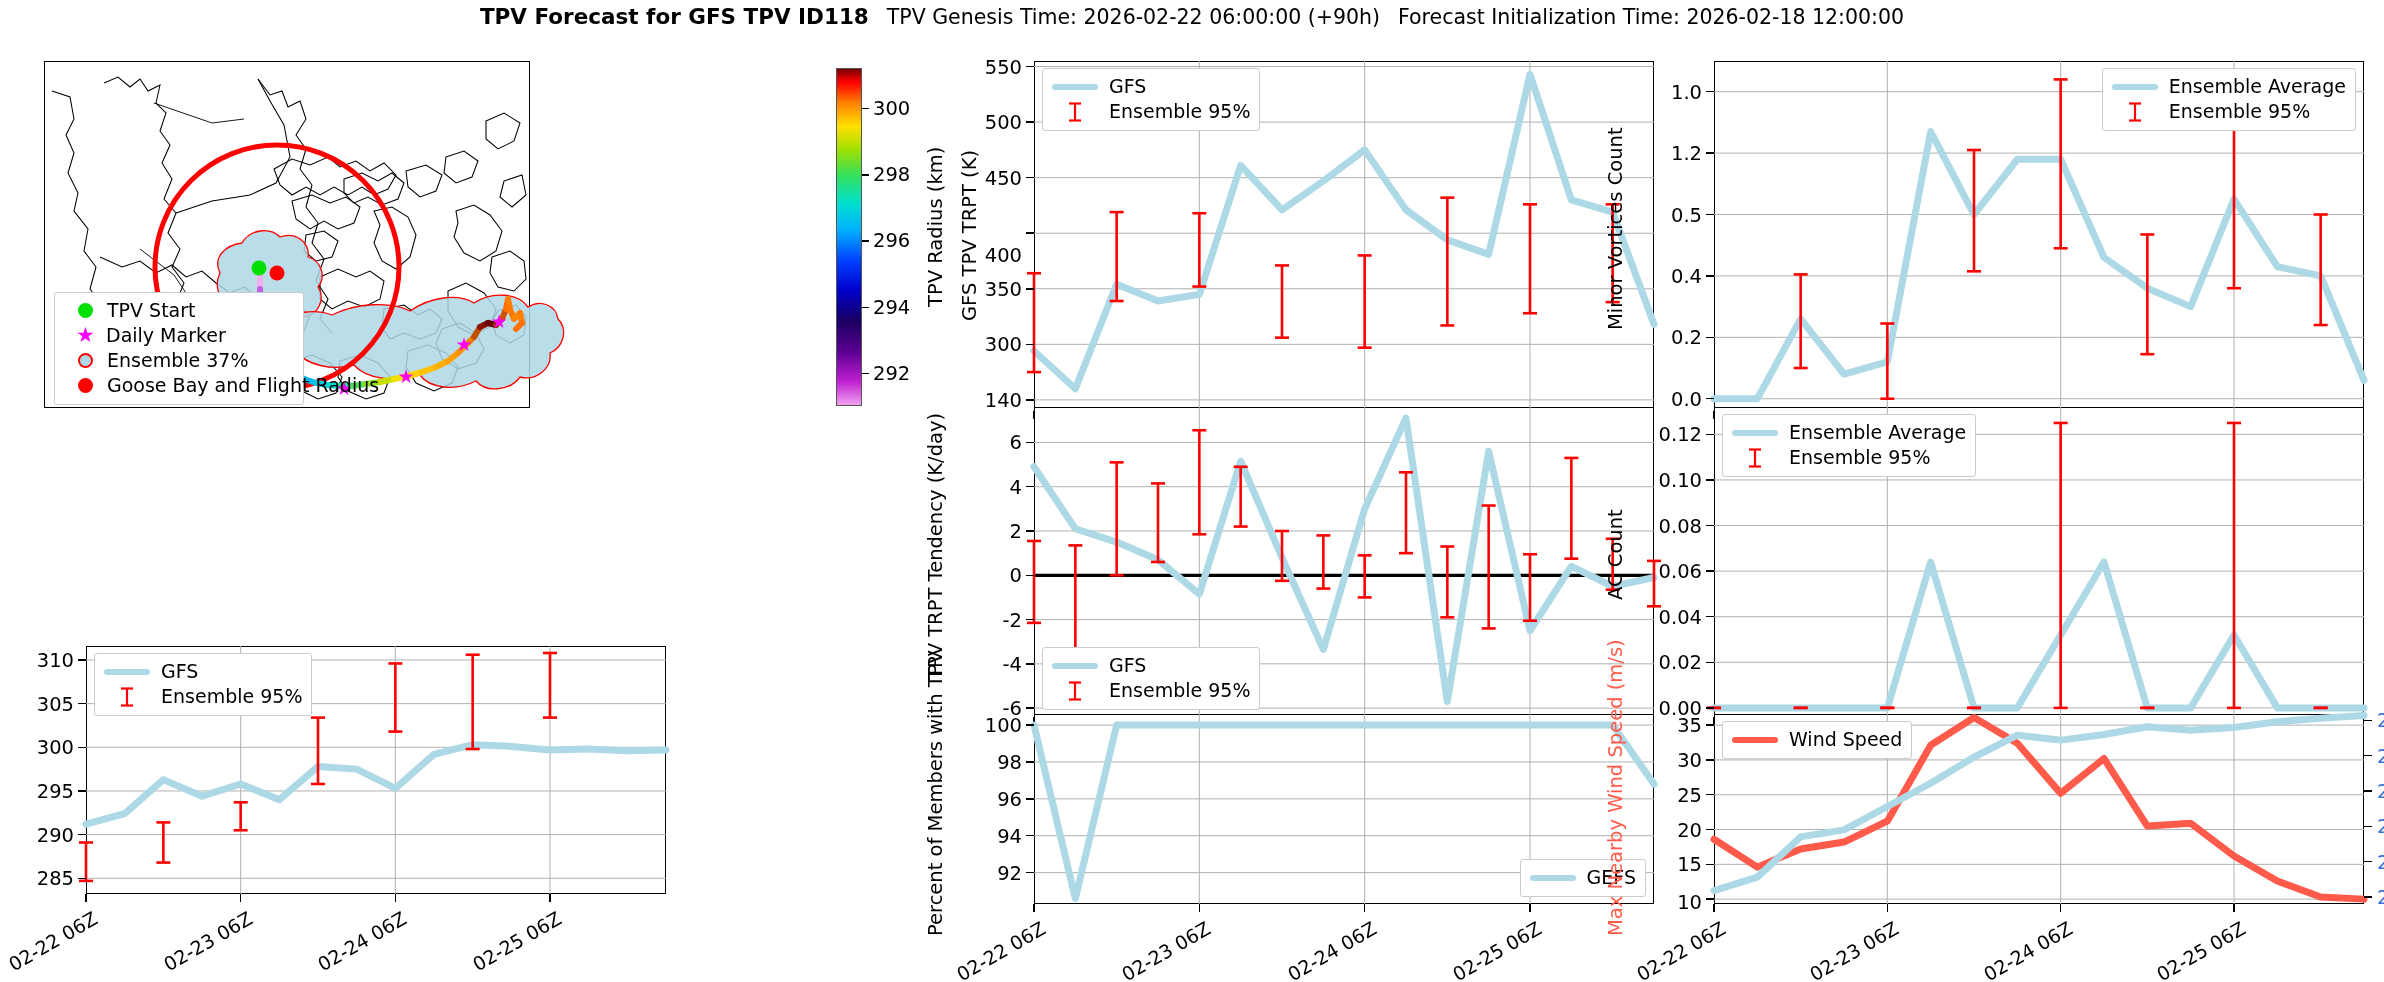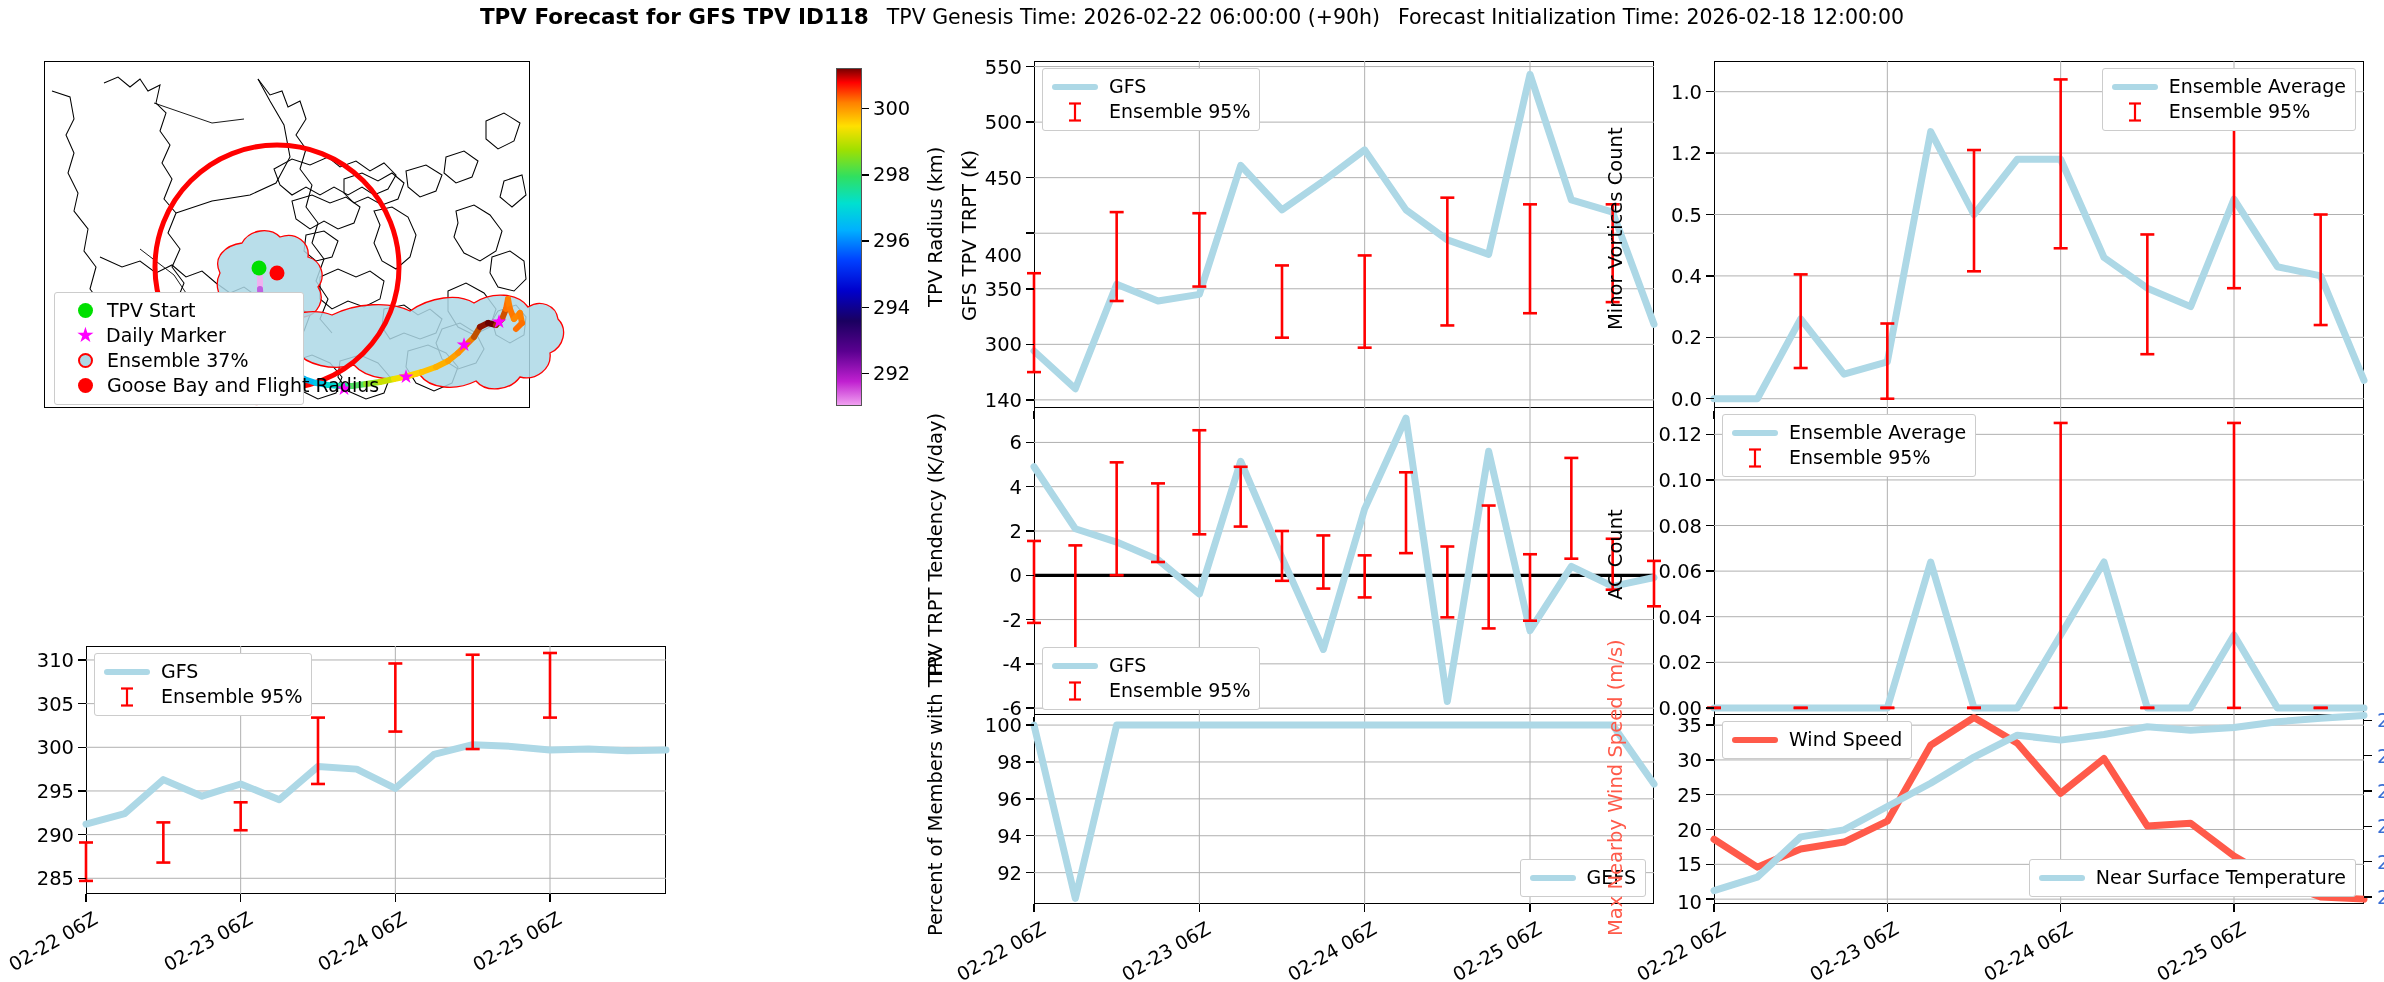--- a/index.html
+++ b/index.html
@@ -592,26 +592,20 @@
         <div class="tickmark" style="left: 345.917px; top: 190px; width: 1.5px; height: 8px;"></div>
         <div class="xtick" style="left: 218.667px; top: 203px; width: 132px;">02-24 06Z</div>
         <div class="tickmark" style="left: 519.25px; top: 190px; width: 1.5px; height: 8px;"></div>
         <div class="xtick" style="left: 392px; top: 203px; width: 132px;">02-25 06Z</div>
         <div class="legend" style="left: 8px; top: 7px;">
           <div class="row">
             <div class="swatch" style="background: rgb(255, 90, 74);"></div>
             <span>Wind Speed</span>
           </div>
         </div>
-        <div class="legend" style="right: 8px; bottom: 7px;">
-          <div class="row">
-            <div class="swatch" style="background: rgb(173, 216, 230);"></div>
-            <span>Near Surface Temperature</span>
-          </div>
-        </div>
       </div>
       <div class="panel" id="panel-tpv-trpt" style="left: 86px; top: 646px; width: 580px; height: 248px;">
         <div class="axes"></div>
         <svg class="plot" width="580" height="248">
           <line x1="0" y1="232.281690140845" x2="580" y2="232.281690140845" stroke="#b0b0b0" stroke-width="1"></line>
           <line x1="0" y1="188.61971830985914" x2="580" y2="188.61971830985914" stroke="#b0b0b0" stroke-width="1"></line>
           <line x1="0" y1="144.95774647887328" x2="580" y2="144.95774647887328" stroke="#b0b0b0" stroke-width="1"></line>
           <line x1="0" y1="101.29577464788741" x2="580" y2="101.29577464788741" stroke="#b0b0b0" stroke-width="1"></line>
           <line x1="0" y1="57.63380281690152" x2="580" y2="57.63380281690152" stroke="#b0b0b0" stroke-width="1"></line>
           <line x1="0" y1="13.971830985915659" x2="580" y2="13.971830985915659" stroke="#b0b0b0" stroke-width="1"></line>

